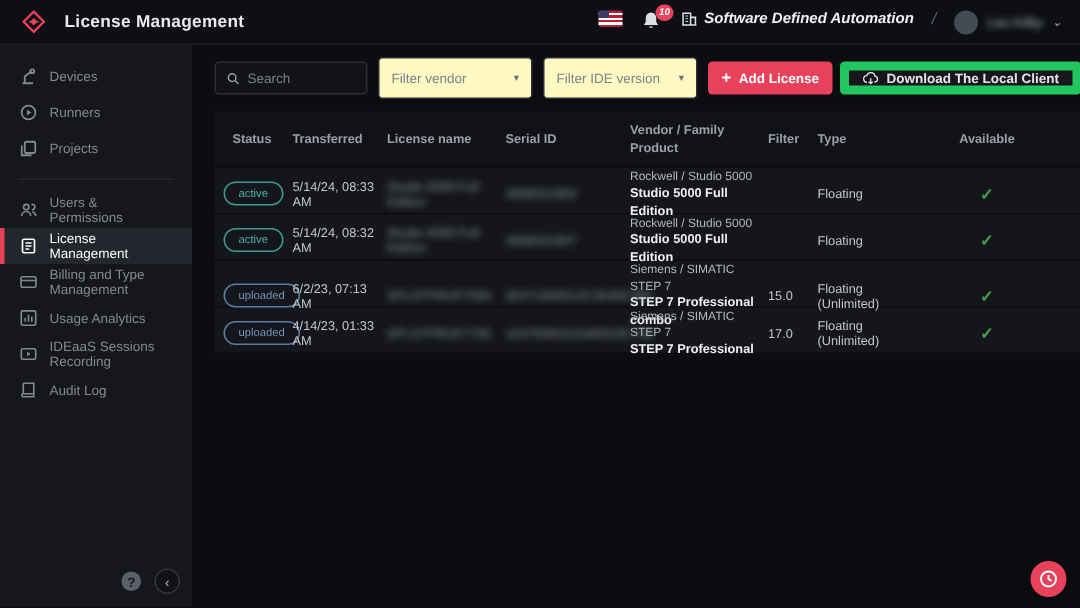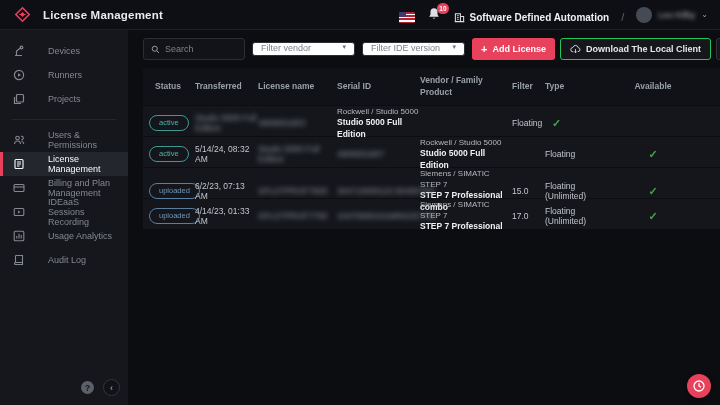--- a/index.html
+++ b/index.html
@@ -3,21 +3,21 @@
 <meta charset="utf-8">
 <style>
   * { margin:0; padding:0; box-sizing:border-box; }
   html,body { width:720px; height:405px; overflow:hidden; }
   body { background:#0b0d11; font-family:"Liberation Sans", sans-serif; color:#e8eaed; position:relative; }
 
   
   .topbar { height:30px; background:#0d0f14; border-bottom:1px solid #1c1f26; display:flex; align-items:center; padding:0 12px; }
   .logo { width:17px; height:17px; margin-left:2px; }
   .page-title { font-size:11.5px; font-weight:bold; margin-left:12px; letter-spacing:.2px; }
-  .topbar-right { margin-left:auto; display:flex; align-items:flex-end; gap:12px; }
+  .topbar-right { margin-left:auto; display:flex; align-items:flex-start; gap:12px;font-style:italic; }
   .flag { width:16px; height:11px; border-radius:1.5px; position:relative; overflow:hidden;
           background:repeating-linear-gradient(#b22234 0 1.6px, #ffffff 1.6px 3.2px); }
   .flag::after { content:""; position:absolute; top:0; left:0; width:7px; height:5.5px; background:#3c3b6e; }
   .bell-wrap { position:relative; width:15px; height:16px; }
   .bell-wrap svg { width:14px; height:14px; }
   .badge { position:absolute; top:-4px; right:-7px; min-width:11px; height:11px; border-radius:6px;
            background:#e8415c; color:#fff; font-size:6.5px; font-weight:bold; display:flex; align-items:center;
            justify-content:center; padding:0 2px; }
   .org { display:flex; align-items:center; gap:5px; font-size:10px; font-weight:bold; color:#f0f1f3; }
   .org svg { width:11px; height:11px; }
@@ -25,49 +25,49 @@
   .user { display:flex; align-items:center; gap:6px; }
   .avatar { width:16px; height:16px; border-radius:50%; background:#454b54; }
   .username { font-size:9px; color:#aeb3ba; filter:blur(2px); }
   .chev { color:#9aa0a8; font-size:8px; }
 
   
   .layout { display:flex; height:375px; }
 
   
   .sidebar { width:128px; background:#15171d; padding-top:9px; position:relative; flex:none; }
-  .side-item { height:24px; display:flex; align-items:center; gap:23px; padding:0 13px; color:#84898f; font-size:9px; cursor:pointer; }
+  .side-item { height:24px; display:flex; align-items:center; gap:8px; padding:0 13px; color:#84898f; font-size:9px; cursor:pointer; }
   .side-item svg { width:12px; height:12px; flex:none; stroke:#84898f; }
   .side-item.active { background:#23262d; color:#fafbfc; border-left:3px solid #e8415c; padding-left:10px; }
   .side-item.active svg { stroke:#fafbfc; }
   .side-divider { height:1px; background:#24272e; margin:8px 12px; }
   .side-bottom { position:absolute; bottom:9px; right:8px; display:flex; align-items:center; gap:9px; }
   .help-btn { width:13px; height:13px; border-radius:50%; background:#5b6069; color:#15171d; font-size:9px; font-weight:bold;
               display:flex; align-items:center; justify-content:center; cursor:pointer; }
   .collapse-btn { width:17px; height:17px; border-radius:50%; background:#101217; border:1px solid #33363e; color:#b7bcc2;
                   font-size:9px; display:flex; align-items:center; justify-content:center; cursor:pointer; }
 
   
   .main { flex:1; padding:8px 15px 0 15px; display:flex; flex-direction:column; }
   .toolbar { display:flex; align-items:center; gap:7px; }
   .search-box { width:102px; height:22px; background:#111318; border:1px solid #2b2e35; border-radius:3px;
                 display:flex; align-items:center; gap:5px; padding:0 7px; }
   .search-box svg { width:9px; height:9px; flex:none; }
   .search-box input { background:transparent; border:0; outline:0; color:#c9ccd1; font-size:9px; width:100%;
                       font-family:"Liberation Sans", sans-serif; }
   .search-box input::placeholder { color:#7c8189; }
-  .filter { width:103px; height:14px; background:#ffffff; border:1px solid #2b2e35; border-radius:3px;
-            display:flex; justify-content:space-between; padding:0 8px; color:#7c8189; font-size:9px; cursor:pointer; }
+  .filter { width:103px; height:28px; background:#fef9c3; border:1px solid #2b2e35; border-radius:3px;
+            display:flex; align-items:center; justify-content:space-between; padding:0 8px; color:#7c8189; font-size:9px; cursor:pointer; }
   .filter .chev { font-size:7px; color:#6b7078; }
   .toolbar-right { margin-left:auto; display:flex; align-items:center; gap:5px; }
   .btn { height:22px; border-radius:3px; display:flex; align-items:center; gap:5px; font-size:9px; font-weight:bold;
          padding:0 9px; cursor:pointer; white-space:nowrap; }
   .btn-add { background:#e8415c; color:#fff; }
   .btn-add .plus { font-size:11px; font-weight:bold; line-height:1; }
-  .btn-secondary { background:#15171d; border:1px solid #22c55e; color:#e4e6e9; }
+  .btn-secondary { background:#15171d; border:6px solid #22c55e; color:#e4e6e9; }
   .btn-secondary svg { width:11px; height:11px; }
   .btn-refresh { width:22px; height:22px; border-radius:3px; background:#15171d; border:1px solid #31343c; color:#e4e6e9;
                  display:flex; align-items:center; justify-content:center; font-size:12px; cursor:pointer; }
 
   
   .table { margin-top:8px; }
   .grid-row { display:grid; grid-template-columns:52px 63px 79px 83px 92px 33px 61px 1fr; align-items:center; }
   .thead { height:37px; background:#101218; color:#9aa0a8; font-size:8.5px; font-weight:bold; }
   .thead .hcell { white-space:pre-line; line-height:1.35; }
   .hcell:first-child { padding-left:12px; }
@@ -165,35 +165,35 @@
         <rect x="2" y="1.5" width="8" height="9" rx="1"></rect>
           <path d="M4 4 h4 M4 6 h4 M4 8 h2.5"></path>
       </svg>
       <span>License Management</span>
     </div>
     <div class="side-item">
       <svg viewBox="0 0 12 12" fill="none" stroke-width="1.1">
         <rect x="1" y="2.5" width="10" height="7" rx="1"></rect>
           <path d="M1 5 h10"></path>
       </svg>
-      <span>Billing and Plan Management</span>
+      <span>Billing and Type Management</span>
+    </div>
+    <div class="side-item">
+      <svg viewBox="0 0 12 12" fill="none" stroke-width="1.1">
+        <rect x="1.2" y="1.2" width="9.6" height="9.6" rx="1"></rect>
+          <path d="M3.8 8.5 V6 M6 8.5 V3.8 M8.2 8.5 V5"></path>
+      </svg>
+      <span>Usage Analytics</span>
     </div>
     <div class="side-item">
       <svg viewBox="0 0 12 12" fill="none" stroke-width="1.1">
         <rect x="1.2" y="2.5" width="9.6" height="7" rx="1"></rect>
           <path d="M5 4.5 L7.5 6 L5 7.5 Z" fill="currentColor" stroke="none"></path>
       </svg>
       <span>IDEaaS Sessions Recording</span>
-    </div>
-    <div class="side-item">
-      <svg viewBox="0 0 12 12" fill="none" stroke-width="1.1">
-        <rect x="1.2" y="1.2" width="9.6" height="9.6" rx="1"></rect>
-          <path d="M3.8 8.5 V6 M6 8.5 V3.8 M8.2 8.5 V5"></path>
-      </svg>
-      <span>Usage Analytics</span>
     </div>
     <div class="side-item">
       <svg viewBox="0 0 12 12" fill="none" stroke-width="1.1">
         <path d="M2.5 1.5 h7 v9 h-7 a1 1 0 0 1 0 -2 h7"></path>
           <path d="M2.5 1.5 v7"></path>
       </svg>
       <span>Audit Log</span>
     </div>
 
     <div class="side-bottom">
@@ -245,20 +245,21 @@
         <div class="hcell">Serial ID</div>
         <div class="hcell">Vendor / Family
 Product</div>
         <div class="hcell">Filter</div>
         <div class="hcell">Type</div>
         <div class="hcell hcell-available">Available</div>
       </div>
       <div>
   <div class="grid-row trow">
     <div class="cell"><span class="pill teal">active</span></div>
+    <div class="cell">5/14/24, 08:33 AM</div>
     <div class="cell blurred">Studio 5000 Full Edition</div>
     <div class="cell blurred">4906501903</div>
     <div class="cell vendor">
       <span class="v1">Rockwell / Studio 5000</span>
       <span class="v2">Studio 5000 Full Edition</span>
     </div>
     <div class="cell"></div>
     <div class="cell">Floating</div>
     <div class="cell cell-available"><span class="checkmark">✓</span></div>
   </div>

